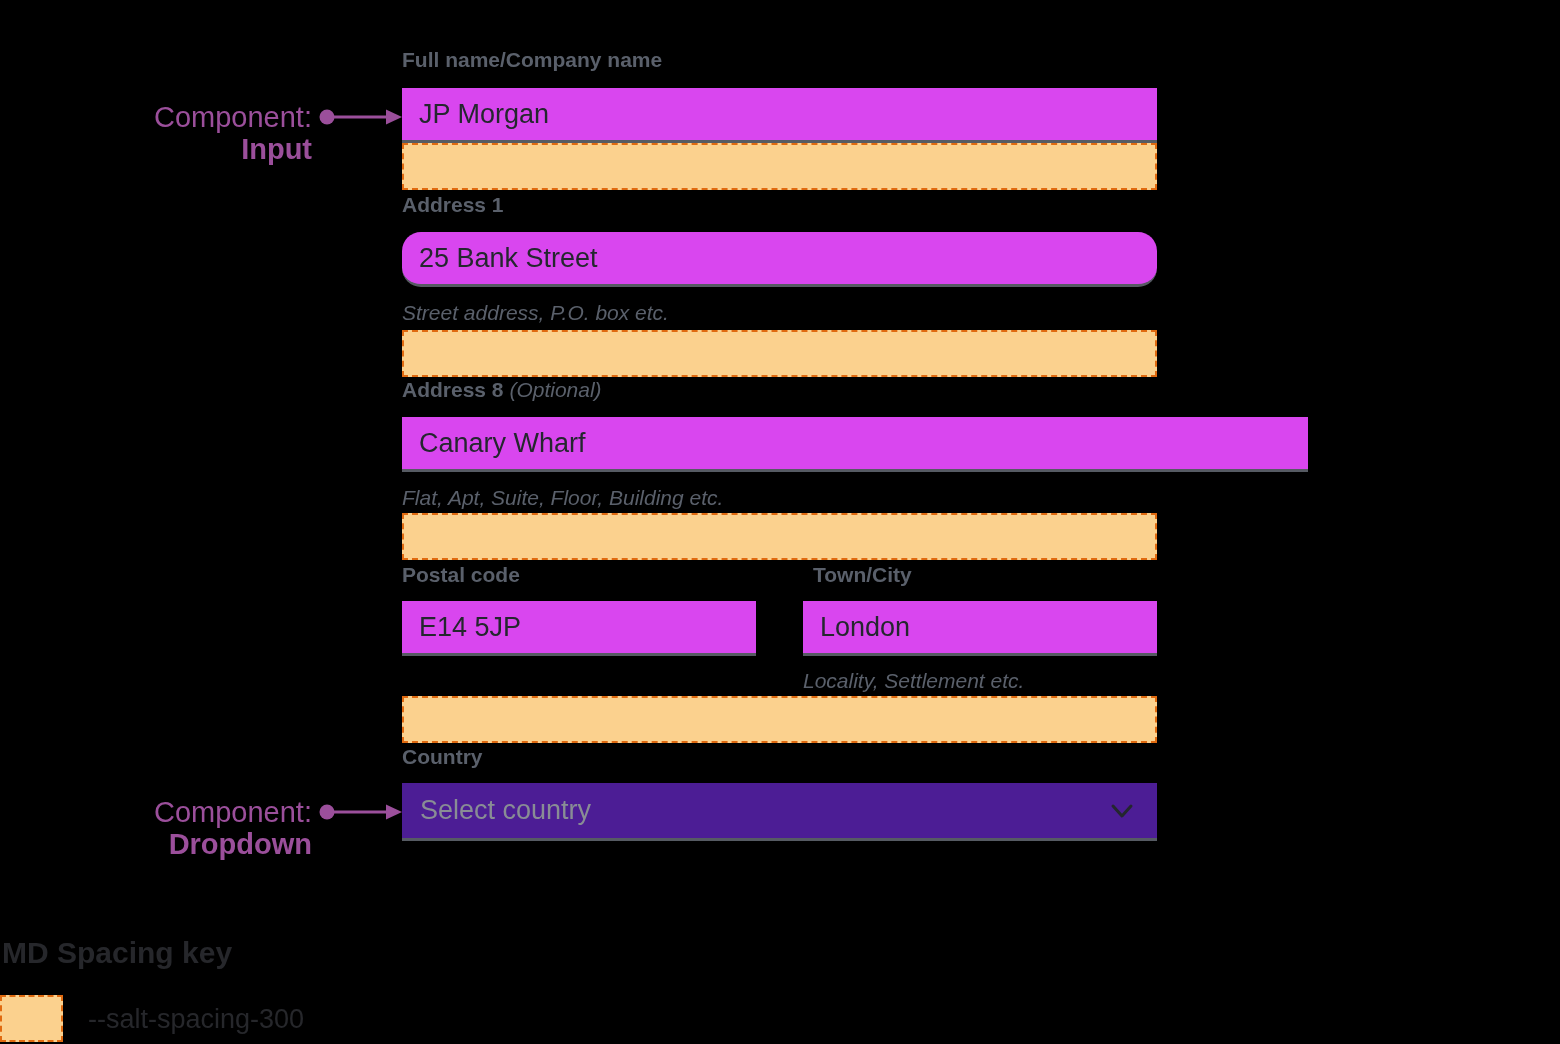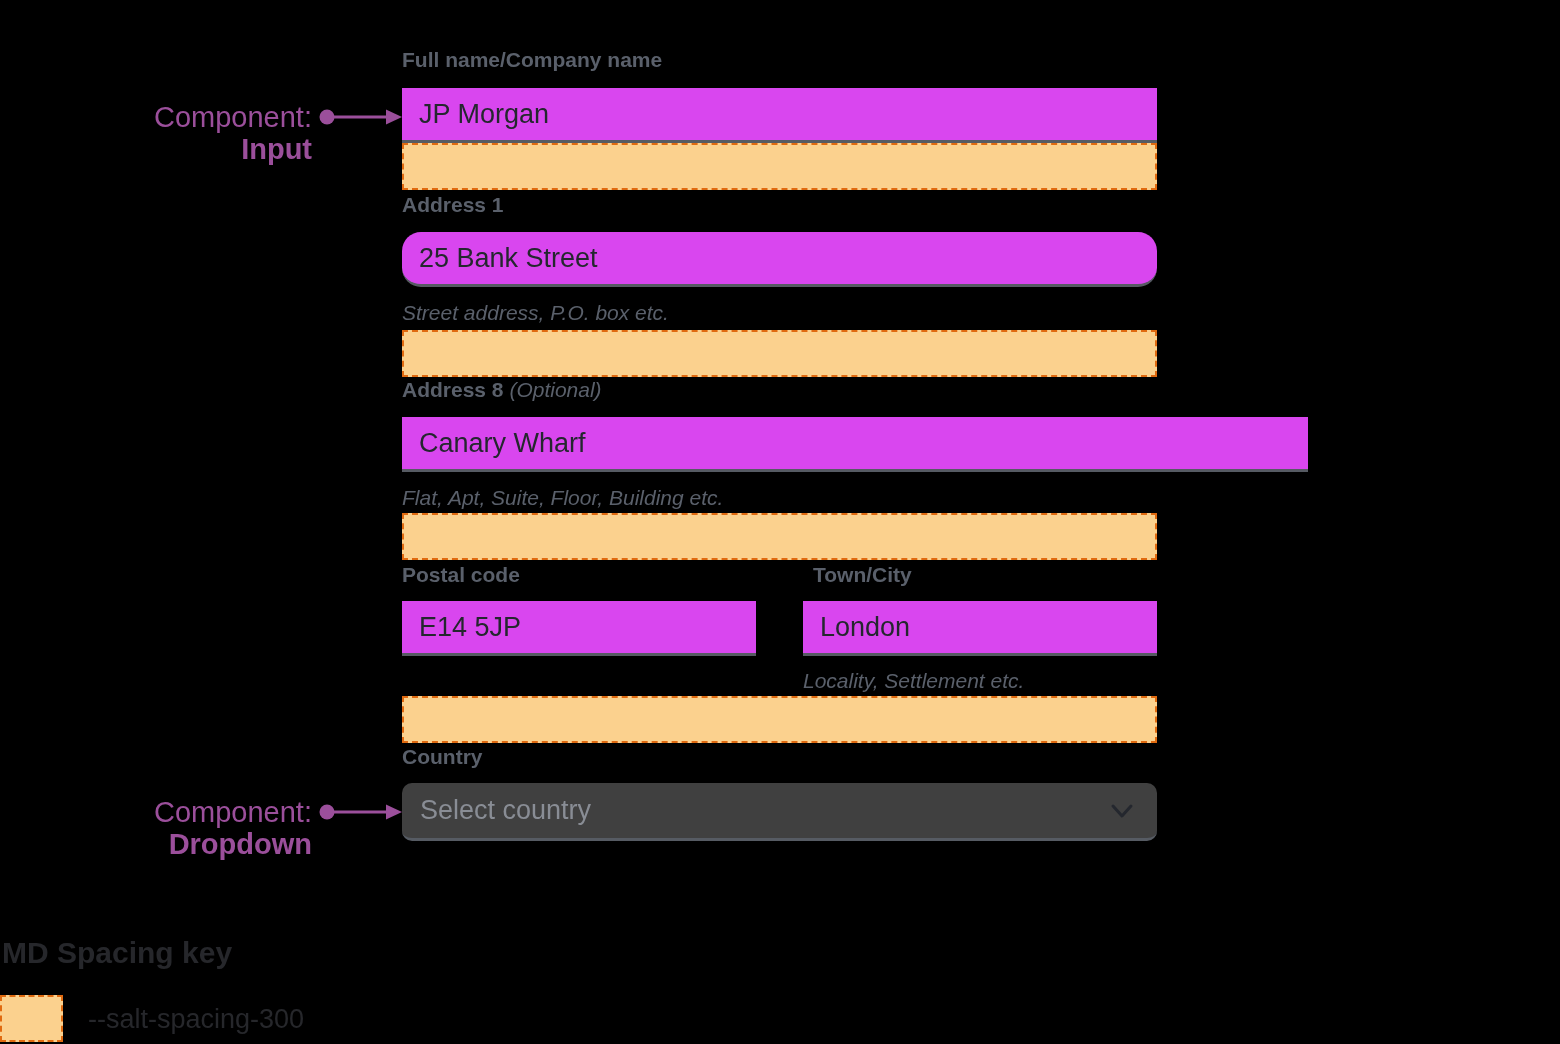--- a/index.html
+++ b/index.html
@@ -17,23 +17,23 @@
     border:none; border-bottom:3px solid #565B63;
     font-family:"Liberation Sans", sans-serif;
     font-size:27px; color:#24272E; padding:0 0 0 17px; outline:none;
   }
   .spacer {
     position:absolute; height:47px; width:755px; left:402px;
     background:#FBD18E; border:2px dashed #E06A10;
   }
   .dropdown {
     position:absolute; left:402px; top:783px; width:755px; height:58px;
-    background:#404040; border-bottom:3px solid #565B63;
+    background:#4c1d95; border-bottom:3px solid #565B63;
     display:flex; align-items:center; justify-content:space-between;
-    padding:0 22px 0 18px; cursor:pointer;border-radius:10px;
+    padding:0 22px 0 18px; cursor:pointer;
   }
   .dropdown .ph { font-size:27px; color:#898D95; }
   .chev { width:26px; height:26px; display:block; }
 
   .ann {
     position:absolute; width:250px; text-align:right;
     color:#9B4F9B; font-size:29px; line-height:32px;
   }
   .ann .ann-name { font-weight:700; }
   .ann-arrow { position:absolute; width:88px; height:26px; }

